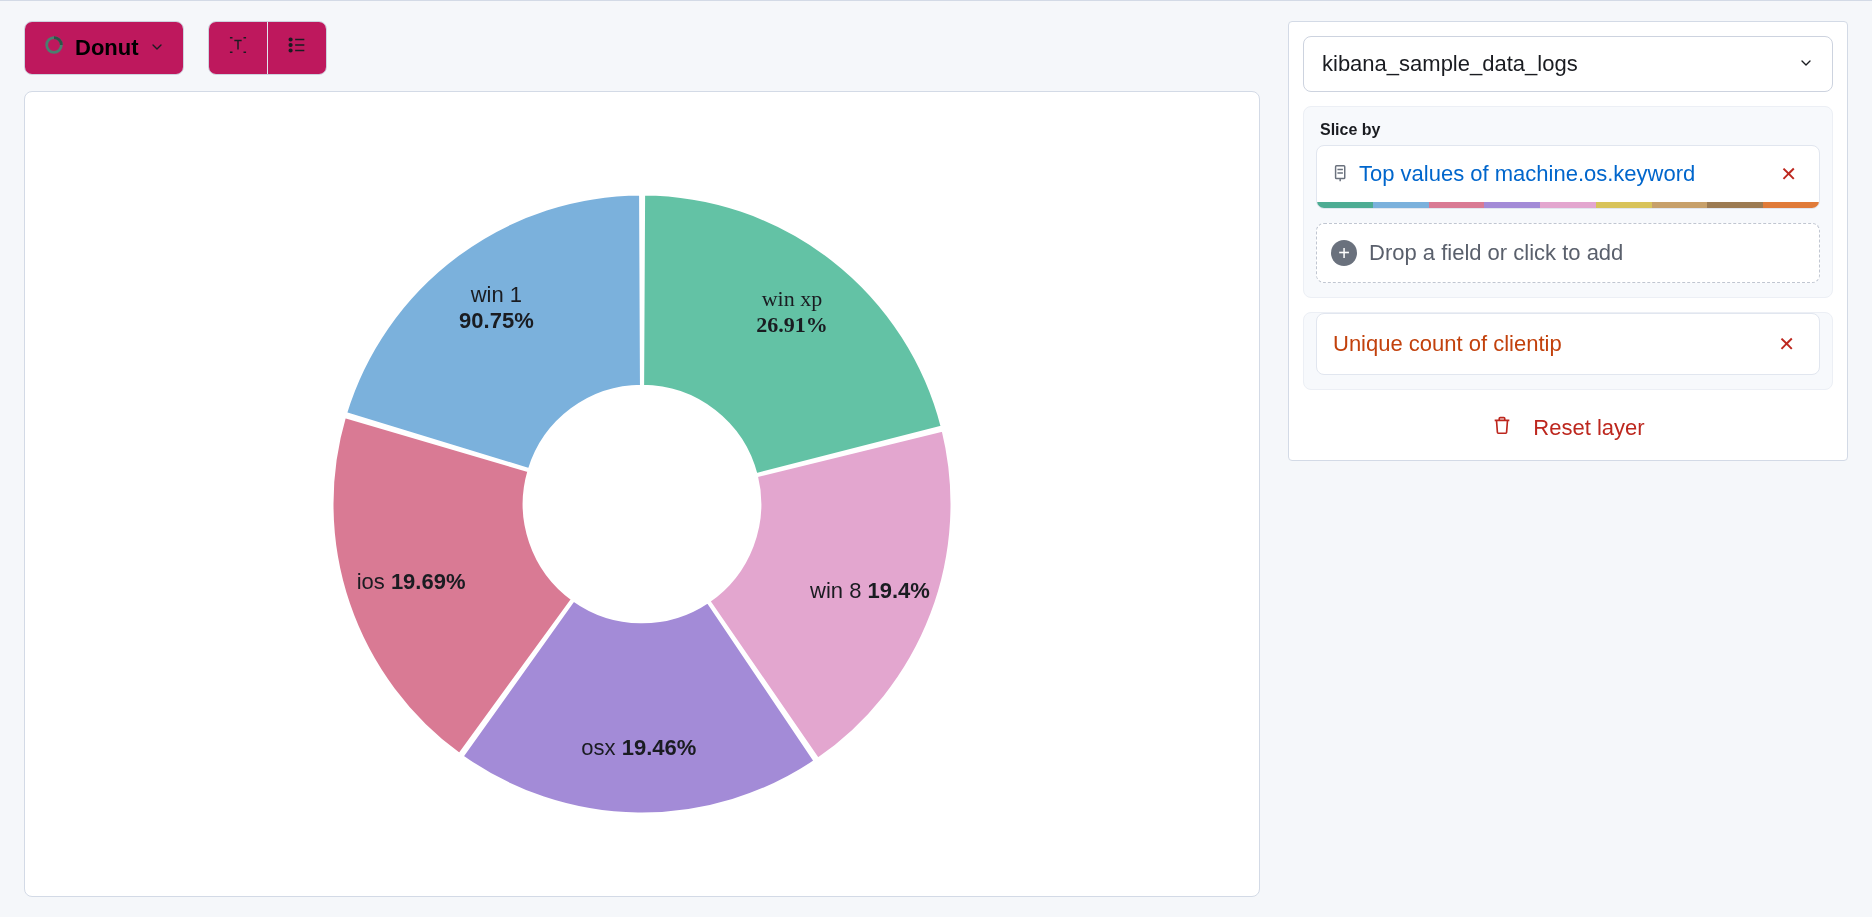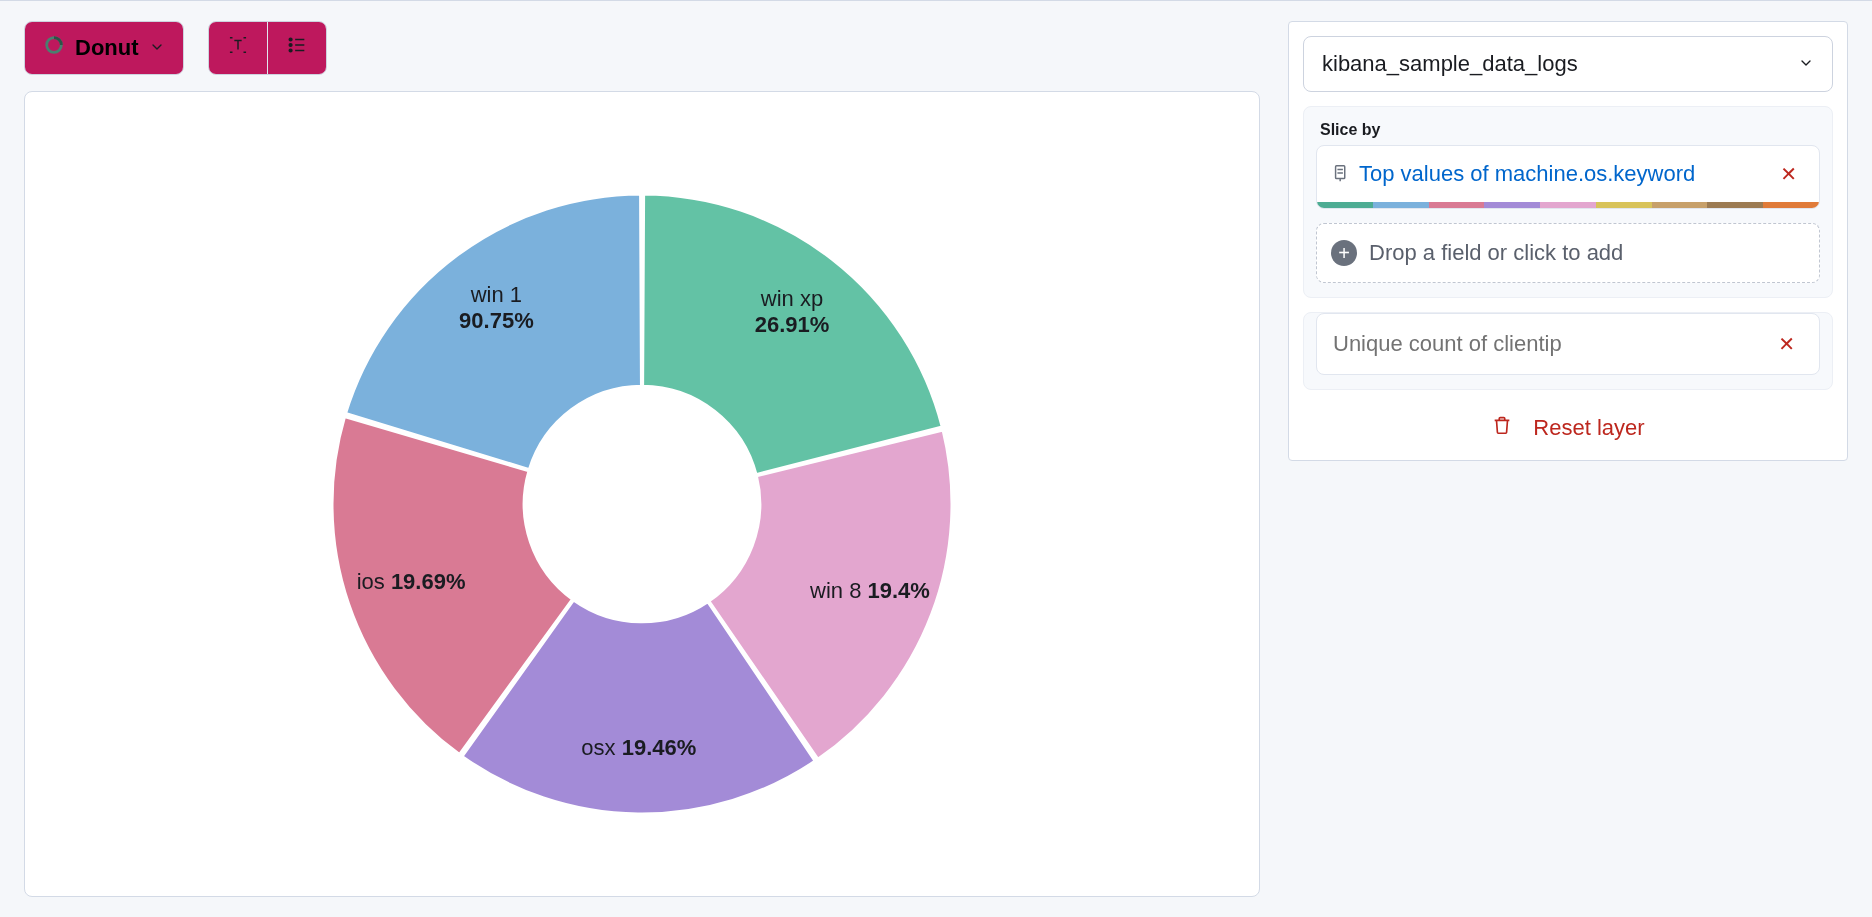--- a/index.html
+++ b/index.html
@@ -25,21 +25,21 @@
   .dim-card { background: #fff; border: 1px solid #e1e6ef; border-radius: 8px; overflow: hidden; }
   .dim-row { display: flex; align-items: center; padding: 12px 14px; gap: 6px; }
   .dim-label { flex: 1; color: #0066cc; font-size: 22px; line-height: 1.35; cursor: pointer; }
   .dim-remove { color: #bd271e; background: none; border: none; font-size: 20px; cursor: pointer; padding: 4px 8px; }
   .grip { color: #6a717d; display:inline-flex; }
   .palette-strip { display: flex; height: 6px; }
   .palette-strip span { flex: 1; }
   .dropzone { border: 1px dashed #c0c6d1; border-radius: 8px; padding: 16px 14px; display: flex; align-items: center; gap: 12px; color: #5a606c; font-size: 22px; cursor: pointer; background: #fff; }
   .plus-circle { width: 26px; height: 26px; border-radius: 50%; background: #6a717d; color: #fff; display:inline-flex; align-items:center; justify-content:center; font-size: 20px; line-height:1; }
   .size-card { background:#fff; border:1px solid #e1e6ef; border-radius:8px; display:flex; align-items:center; justify-content:space-between; padding:14px 16px; }
-  .size-card .lbl { color:#737373; font-size:22px; cursor:pointer; }
+  .size-card .lbl { color:#c2410c; font-size:22px; cursor:pointer; }
   .reset { display:flex; align-items:center; gap:20px; justify-content:center; color:#bd271e; font-size:22px; padding:10px 0 4px; background:none; border:none; cursor:pointer; width:100%; }
   svg.icon { width: 22px; height: 22px; }
   .chev { width: 16px; height: 16px; }
 </style>
 </head>
 <body>
 
 <div class="app">
 
   <div class="main">
@@ -88,21 +88,21 @@
       <div class="chart-wrap" id="chart-wrap">
         <svg id="donut-svg" viewBox="0 0 800 760" width="800" height="760">
             <path d="M 401.62314878774015 80.0042494032977 A 310 310 0 0 1 700.2446268632054 312.84325019951564 L 514.092958208018 360.6804350758159 A 117.8 117.8 0 0 0 400.61679653934124 272.20161477325314 Z" fill="#63c2a5" stroke="#fff" stroke-width="3"></path>
             <path d="M 701.0361330868348 315.9915776676364 A 310 310 0 0 1 575.9068392538207 645.2582690212611 L 466.8445989164519 486.9981422280792 A 117.8 117.8 0 0 0 514.3937305729972 361.8767995137018 Z" fill="#e3a6cf" stroke="#fff" stroke-width="3"></path>
             <path d="M 573.2241846831363 647.0863314936496 A 310 310 0 0 1 220.05256736935962 642.4260713350369 L 331.61997560035667 485.92190710731404 A 117.8 117.8 0 0 0 465.8251901795918 487.6928059675868 Z" fill="#a38bd7" stroke="#fff" stroke-width="3"></path>
             <path d="M 217.41908267693248 640.5278599866035 A 310 310 0 0 1 102.56383061955063 302.6402544401335 L 286.97425563542924 356.80329668725074 A 117.8 117.8 0 0 0 330.61925141723435 485.2005867949093 Z" fill="#d97a94" stroke="#fff" stroke-width="3"></path>
             <path d="M 103.49495162939047 299.53035707629596 A 310 310 0 0 1 398.57162759438444 80.00329073960984 L 399.45721848586606 272.2012504810517 A 117.8 117.8 0 0 0 287.3280816191684 355.6215356889925 Z" fill="#7bb1dc" stroke="#fff" stroke-width="3"></path>
             <circle cx="400" cy="390" r="117.8" fill="#fff"></circle>
           </svg>
         
-      <div class="slice-label" style="left: 549.972px; top: 197.658px;">
+      <div class="slice-label" style="left: 549.972px; top: 197.658px; font-family: Liberation Serif, serif;">
             <div class="name">win xp</div>
             <div class="pct">26.91%</div>
           </div><div class="slice-label" style="left: 627.992px; top: 476.642px;"><span class="name">win 8</span> <span class="pct">19.4%</span></div><div class="slice-label" style="left: 396.782px; top: 633.879px;"><span class="name">osx</span> <span class="pct">19.46%</span></div><div class="slice-label" style="left: 169.077px; top: 468.496px;"><span class="name">ios</span> <span class="pct">19.69%</span></div><div class="slice-label" style="left: 254.417px; top: 194.315px;">
             <div class="name">win 1</div>
             <div class="pct">90.75%</div>
           </div></div>
     </div>
 
   </div>
 

